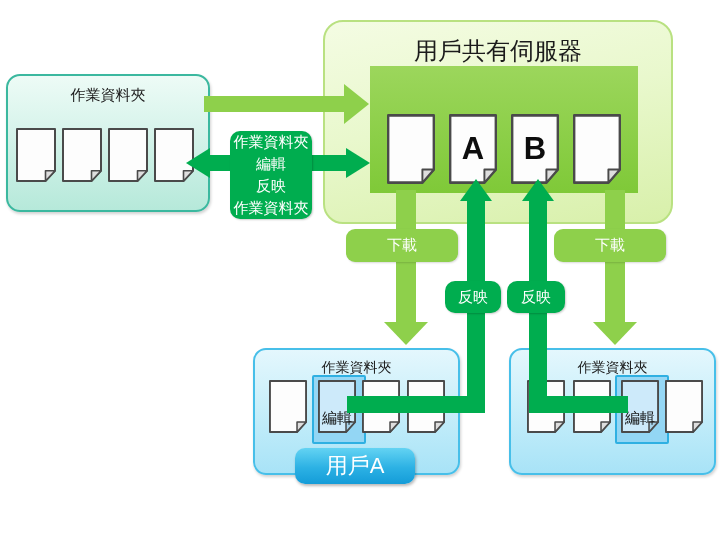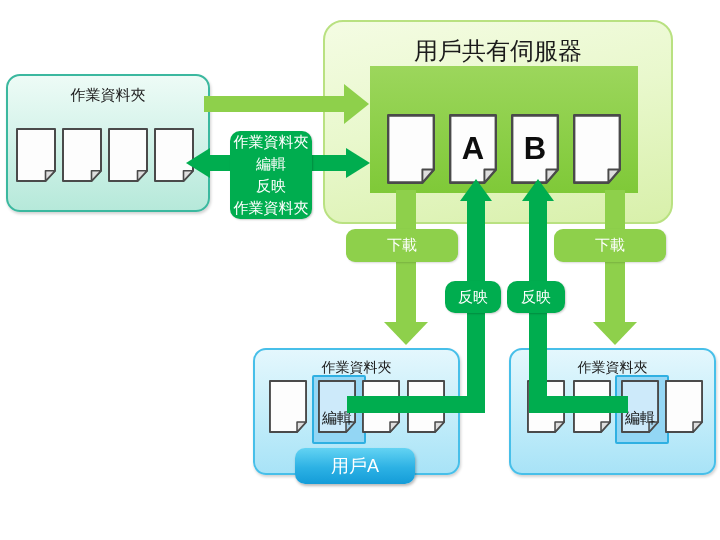--- a/index.html
+++ b/index.html
@@ -12,21 +12,21 @@
   .admin-badge{background:linear-gradient(180deg,#49cdb0 0%,#2db897 45%,#1ba083 100%);
     border-radius:9px;color:#fff;font-size:19px;box-shadow:1px 2px 3px rgba(0,0,0,.28);z-index:4;}
   .admin-folder{background:linear-gradient(180deg,#edfbf6 0%,#d5f3ea 45%,#b6e9da 100%);
     border:2px solid #3bb89f;border-radius:14px;box-shadow:1px 2px 3px rgba(0,0,0,.18);z-index:1;}
   .server-box{background:linear-gradient(168deg,#f4fce3 0%,#e9f8cd 45%,#d8f0aa 100%);
     border:2px solid #b9e181;border-radius:20px;z-index:1;}
   .inner-box{background:linear-gradient(180deg,#9cd65c 0%,#8ccf48 55%,#7fc938 100%);z-index:2;}
   .user-folder{background:linear-gradient(180deg,#e4f7fd 0%,#c9effa 45%,#a8e3f7 100%);
     border:2px solid #47bfe9;border-radius:13px;box-shadow:1px 2px 3px rgba(0,0,0,.18);z-index:1;}
   .user-badge{background:linear-gradient(180deg,#63d3f3 0%,#2cb1e4 55%,#149cd8 100%);
-    border-radius:10px;color:#fff;font-size:18px;box-shadow:1px 2px 3px rgba(0,0,0,.28);z-index:7;text-align:right;}
+    border-radius:10px;color:#fff;font-size:22px;box-shadow:1px 2px 3px rgba(0,0,0,.28);z-index:7;text-align:right;}
   .hl-square{background:rgba(140,210,243,.85);border:2px solid #2fb0e2;border-radius:2px;z-index:2;}
 
   
   .folder-title{font-size:15px;color:#1b1b1b;width:100%;text-align:center;}
   .server-title{font-size:24px;color:#1b1b1b;width:100%;text-align:center;}
   .inner-title{font-size:16px;color:#141414;width:100%;text-align:center;}
   .doc-letter{font-size:31px;font-weight:bold;color:#0d0d0d;z-index:4;}
   .edit-label{font-size:15px;color:#111;z-index:6;}
 
   

